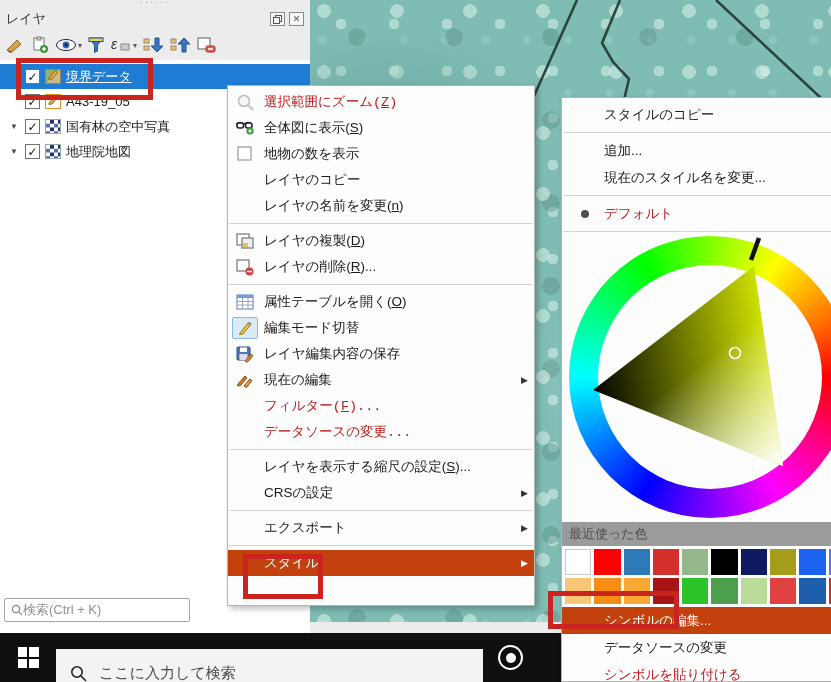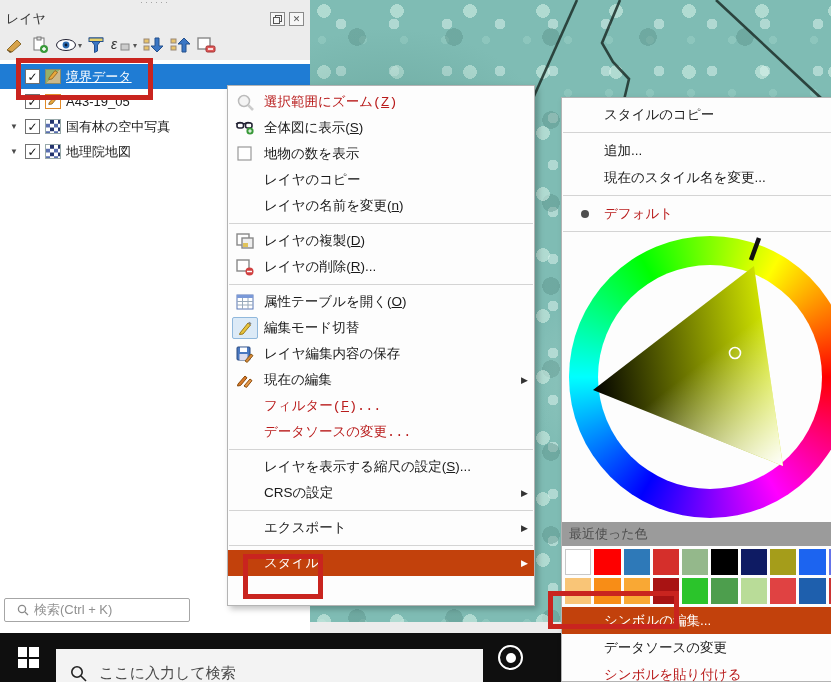--- a/index.html
+++ b/index.html
@@ -45,21 +45,21 @@
   .licon { width:16px; height:15px; position:relative; flex:none; }
   .licon .pencil { position:absolute; left:1px; top:-2px; }
   .l-vec1 { background:linear-gradient(135deg,#96b06a 0 50%,#cdb98a 50%); border:1px solid #8a8a6a; }
   .l-vec2 { background:#fff; border:1px solid #e08a28; }
   .l-raster { background-image:conic-gradient(#24356e 0 25%,#fff 0 50%,#5a6fb0 0 75%,#fff 0);
     background-size:8px 7.5px; border:1px solid #9aa; }
   .layer-label { font-size:13px; color:#1a1a1a; white-space:nowrap; }
   .layer-row.selected .layer-label { color:#fff; text-decoration:underline; }
 
   .locator { position:absolute; left:4px; top:598px; width:186px; height:24px; background:#fff;
-    border:1px solid #a6a6a6; border-radius:2px; display:flex; align-items:center; padding:0 12px; gap:5px; }
+    border:1px solid #a6a6a6; border-radius:2px; display:flex; align-items:center; padding:0 6px; }
   .locator-text { color:#909090; font-size:13px; }
 
   .statusbar { position:absolute; left:0; top:622px; width:831px; height:11px; background:#ececec; }
 
   
   .menu { position:absolute; background:#fdfdfd; border:1px solid #b4b4b4;
     box-shadow:3px 3px 6px rgba(0,0,0,.25); padding:3px 0; }
   #context-menu { left:227px; top:85px; width:308px; }
   #style-submenu { left:533px; top:97px; width:298px; height:585px; }
   .menu-item { height:26px; display:flex; align-items:center; padding:0 6px 0 4px; position:relative; }

